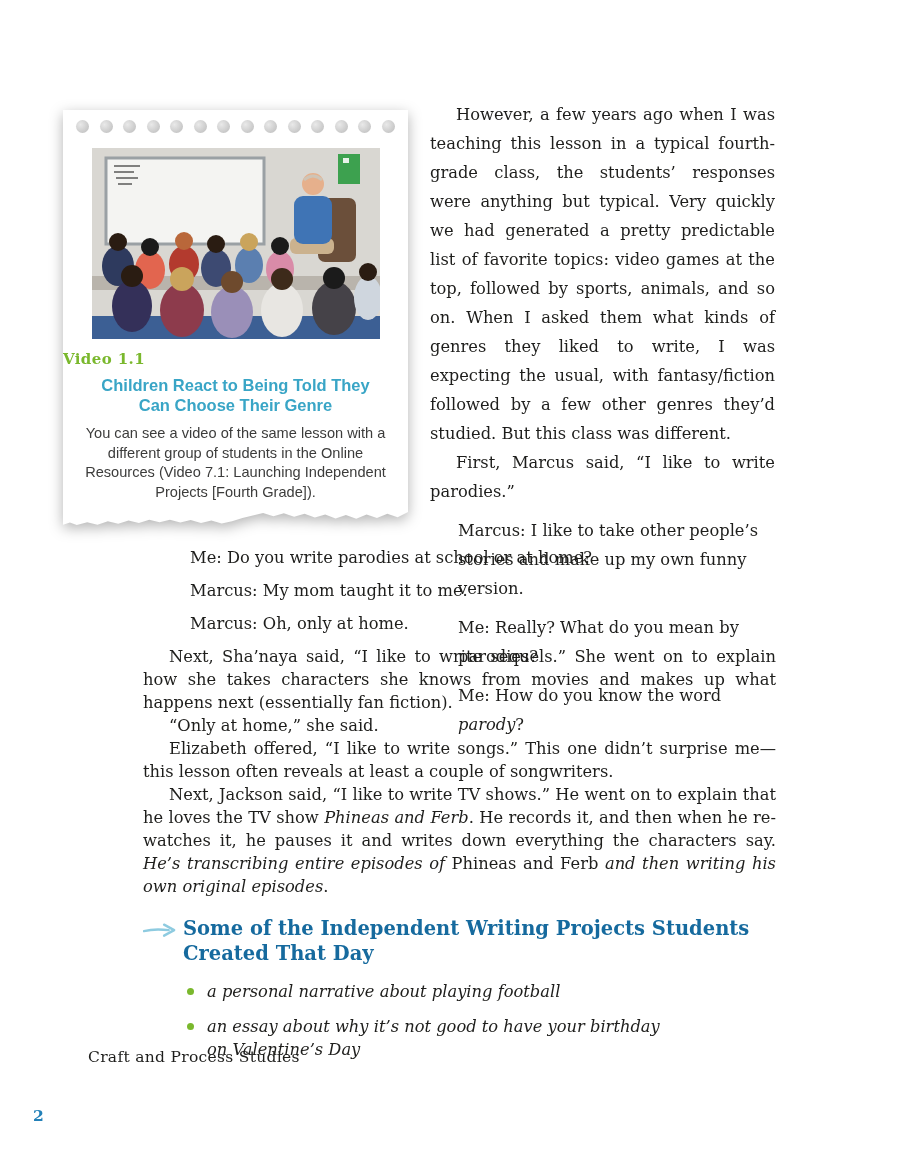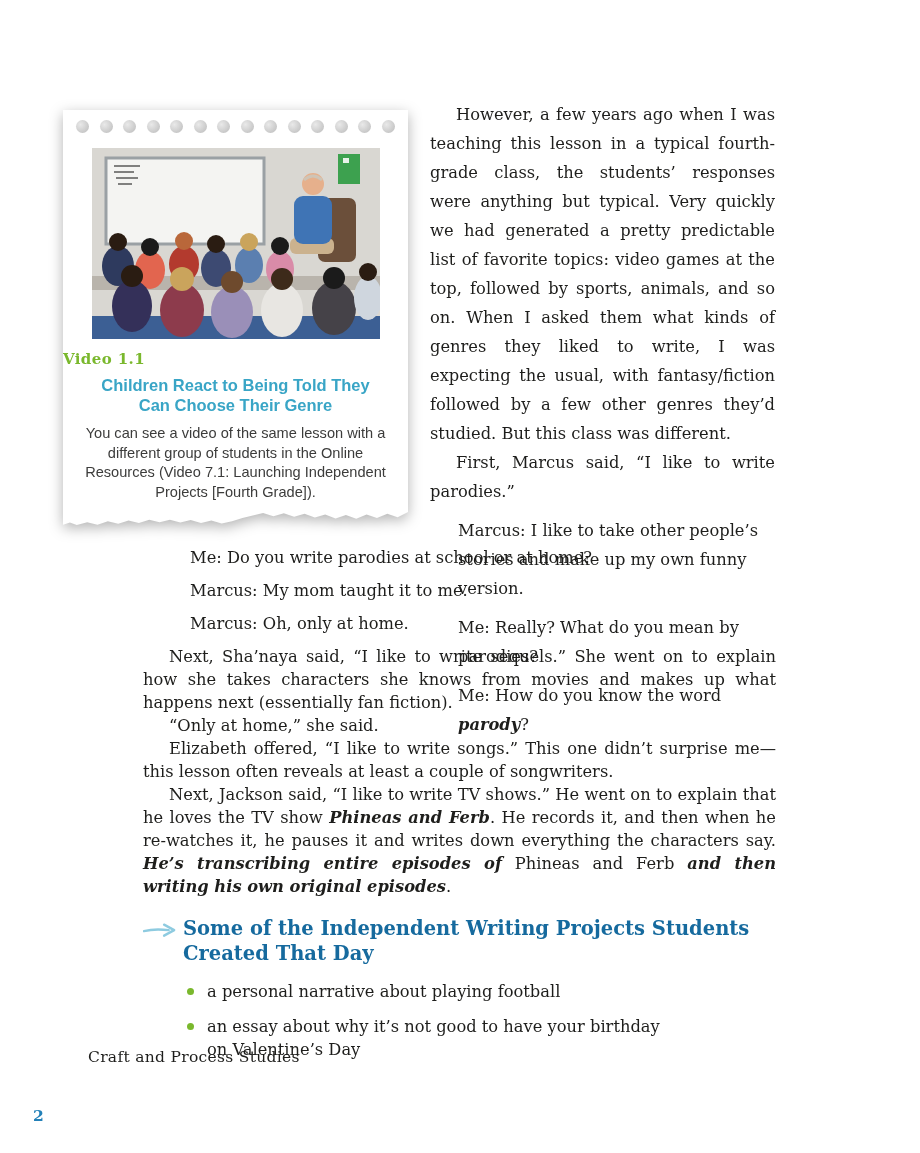--- a/index.html
+++ b/index.html
@@ -35,30 +35,30 @@
   
   .lower{position:absolute;left:143px;top:546px;width:633px;font-size:16.3px;line-height:23px;}
   .lower p{margin:0;}
   .lower p.dlg2{margin:0 0 10px 47px;}
   .lower p.para{text-align:justify;}
   .lower p.indent{text-indent:26px;}
 
   .heading{display:flex;align-items:flex-start;margin:18px 0 0 0;font-size:19.5px;
            line-height:25px;font-weight:bold;color:#166a9e;}
   .heading .arrow{flex:0 0 auto;width:33px;margin:5px 7px 0 0;}
-  .bullets{list-style:none;margin:14px 0 0 0;padding:0;}
+  .bullets{list-style:none;margin:14px 0 0 0;padding:0;font-style:italic;}
   .bullets li{display:flex;margin:0 0 12px 44px;max-width:480px;}
   .bullets .dot{flex:0 0 auto;width:7px;height:7px;border-radius:50%;background:#7ab82d;
                 margin:8px 13px 0 0;}
 
   
   .pagenum{position:absolute;left:33px;top:1106px;font-weight:bold;font-size:15.5px;color:#2280b8;}
   .booktitle{position:absolute;left:88px;top:1048px;font-size:15.5px;color:#1e1e1c;letter-spacing:.3px;}
 
-  i{font-style:italic;font-weight:bold;}
+  i{font-style:italic;}
 </style>
 </head>
 <body>
 
 <div class="page">
 
   <aside class="notecard-wrap">
     <div class="notecard">
       <div class="holes" id="holes">
           <div class="hole"></div>

